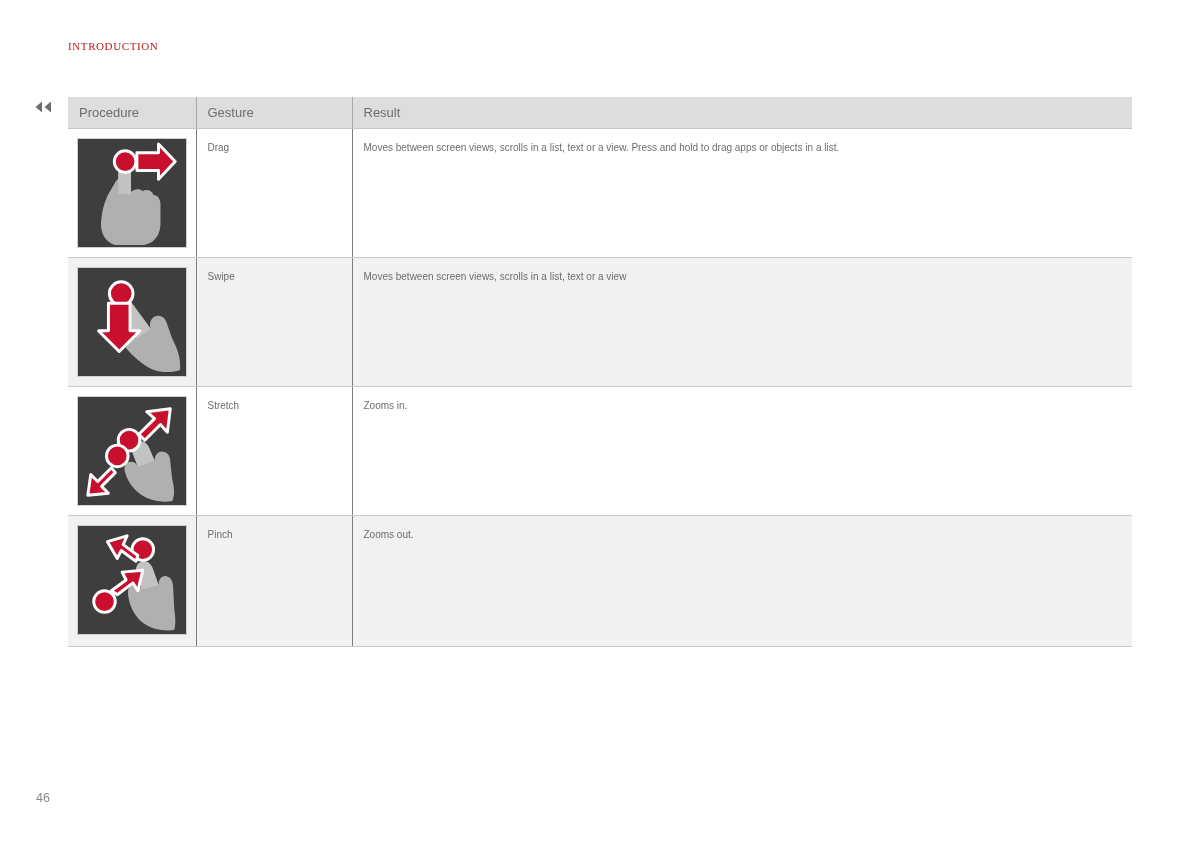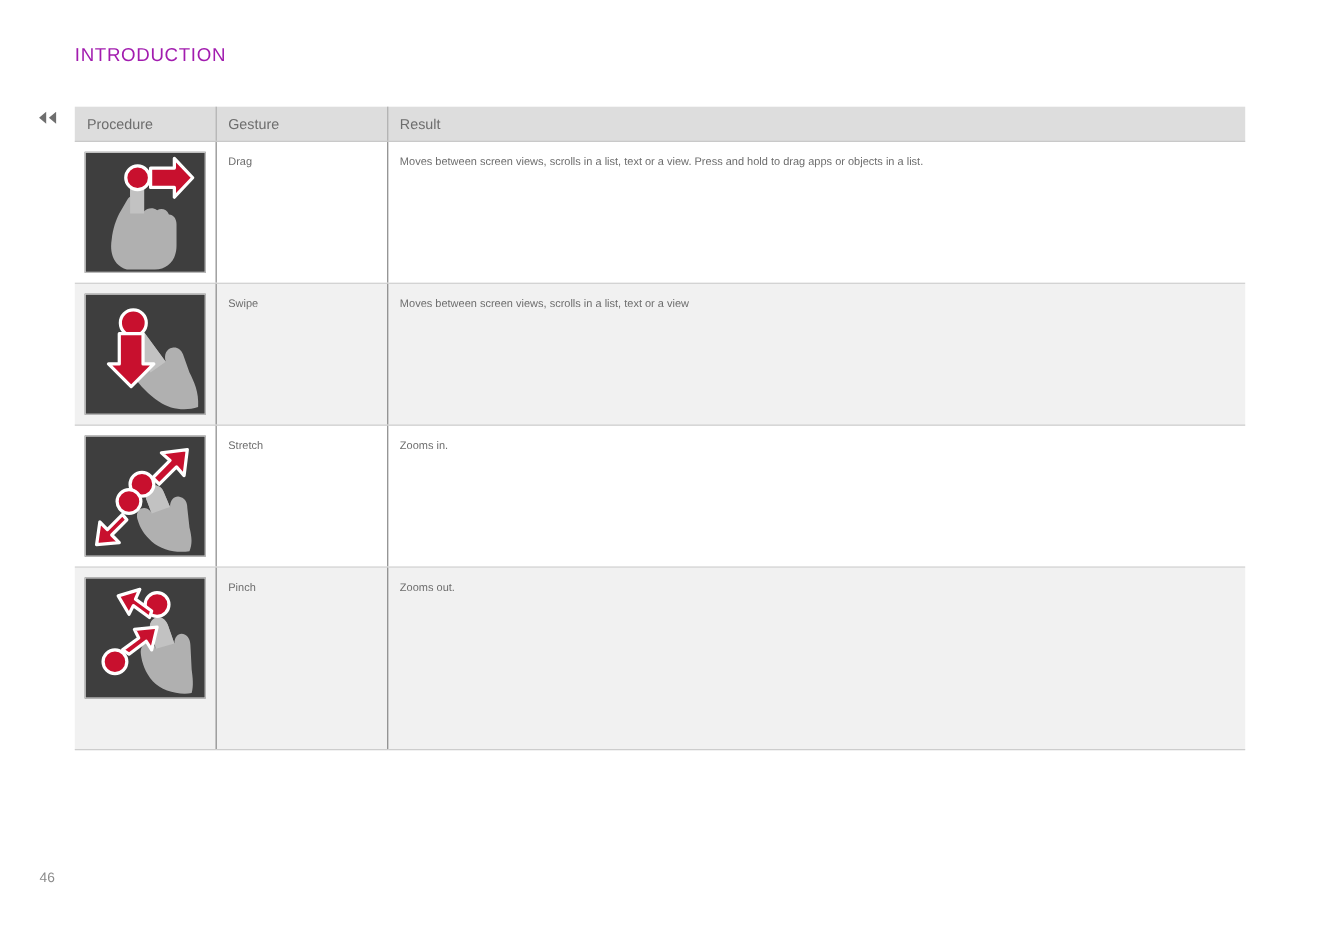--- a/index.html
+++ b/index.html
@@ -13,25 +13,26 @@
     position: relative;
     font-family: "Liberation Sans", sans-serif;
     overflow: hidden;
   }
 
   
   .page-title {
     position: absolute;
     left: 68px;
     top: 40px;
-    font-size: 17px;
+    font-size: 11px;
     letter-spacing: 0.6px;
-    color: #a21caf;
+    color: #b91c1c;
     font-weight: 400;
     white-space: nowrap;
+    font-family: Liberation Serif, serif;
   }
 
   
   .back-arrows {
     position: absolute;
     left: 33px;
     top: 100px;
     width: 22px;
     height: 14px;
     display: flex;
@@ -91,21 +92,21 @@
     color: #6d6d6d;
     line-height: 1.35;
   }
   tbody td.cell-procedure {
     padding: 9px 0 9px 9px;
   }
 
   tbody tr.r1 td { height: 129px; }
   tbody tr.r2 td { height: 114px; }
   tbody tr.r3 td { height: 100px; }
-  tbody tr.r4 td { height: 166px; }
+  tbody tr.r4 td { height: 131px; }
 
   
   .tile {
     width: 110px;
     height: 110px;
     background: #3e3e3e;
     border: 1px solid #cfcfcf;
     box-sizing: border-box;
     position: relative;
     overflow: hidden;

